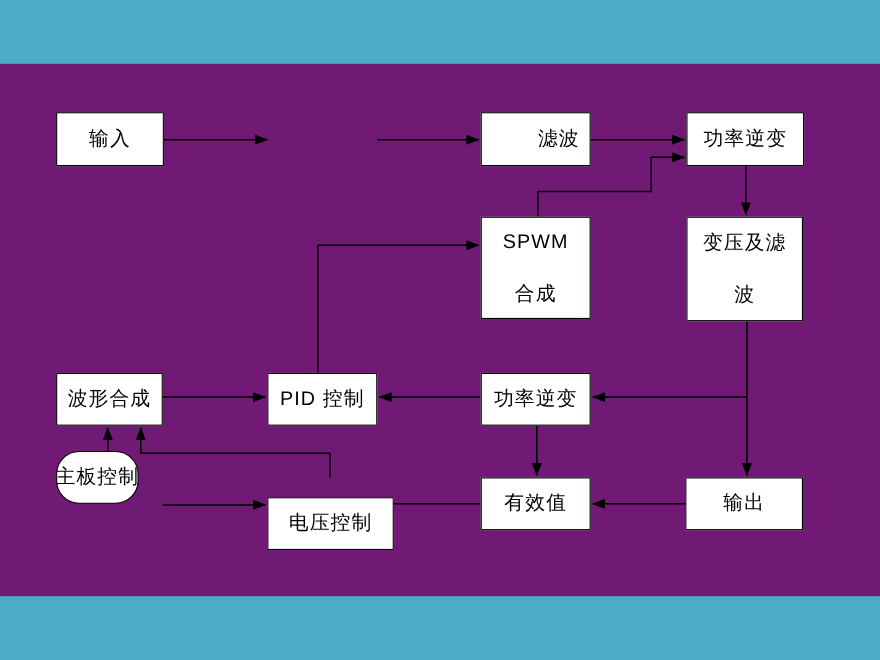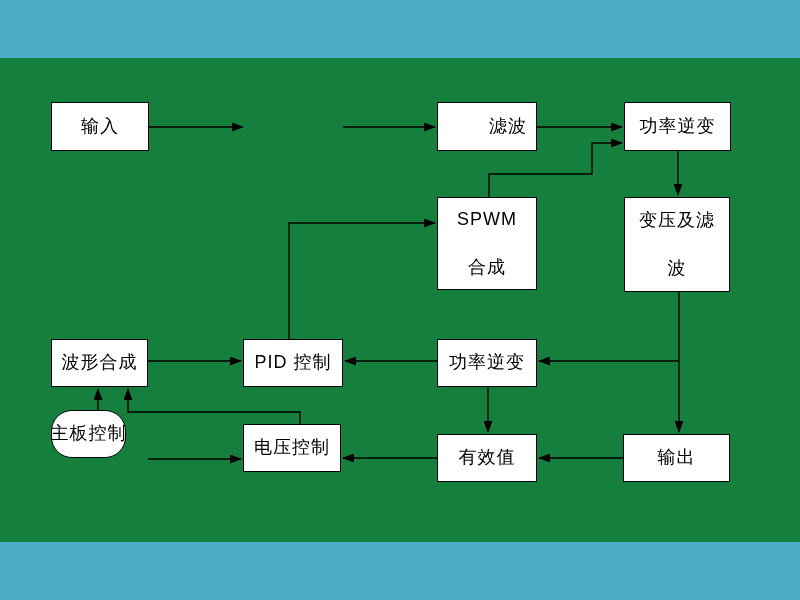--- a/index.html
+++ b/index.html
@@ -1,20 +1,20 @@
 <!DOCTYPE html>
 <html><head>
 <meta charset="utf-8">
 <style>
   html, body { margin: 0; padding: 0; background: #fff; }
   .slide {
     position: relative;
     width: 800px;
     height: 600px;
-    background: #15803d;
+    background: #701a75;
     overflow: hidden;
     font-family: "Liberation Sans", sans-serif;
     color: #000;
   }
   .band { position: absolute; left: 0; width: 800px; background: #4BACC6; }
   .band-top { top: 0; height: 58px; }
   .band-bottom { top: 542px; height: 58px; }
   .connector-layer { position: absolute; left: 0; top: 0; width: 800px; height: 600px; }
   .connector-layer polyline, .connector-layer line { stroke: #000; stroke-width: 1.4; fill: none; }
   .node {
@@ -96,21 +96,21 @@
   </div>
 
   <div class="node" style="left:437px; top:339px; width:100px; height:48px;">
     <span>功率逆变</span>
   </div>
 
   <div class="node" style="left:51px; top:410px; width:75px; height:48px;border-radius:21px;">
     <span>主板控制</span>
   </div>
 
-  <div class="node" style="left:243px; top:424px; width:98px; height:48px;">
+  <div class="node" style="left:243px; top:452px; width:115px; height:48px;">
     <span>电压控制</span>
   </div>
 
   <div class="node" style="left:437px; top:434px; width:100px; height:48px;">
     <span>有效值</span>
   </div>
 
   <div class="node" style="left:623px; top:434px; width:107px; height:48px;">
     <span>输出</span>
   </div>

